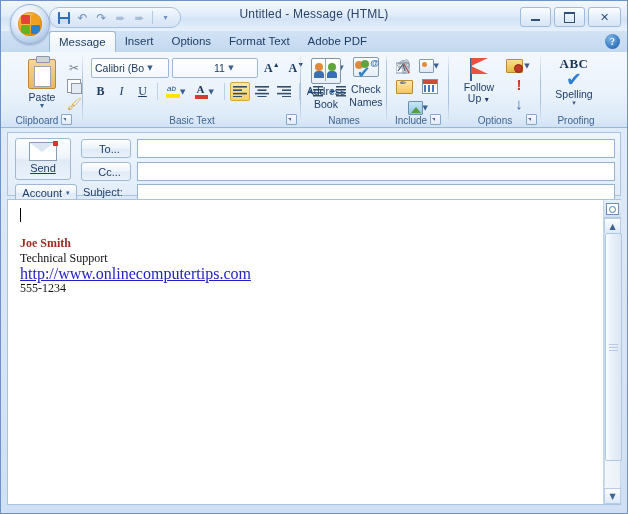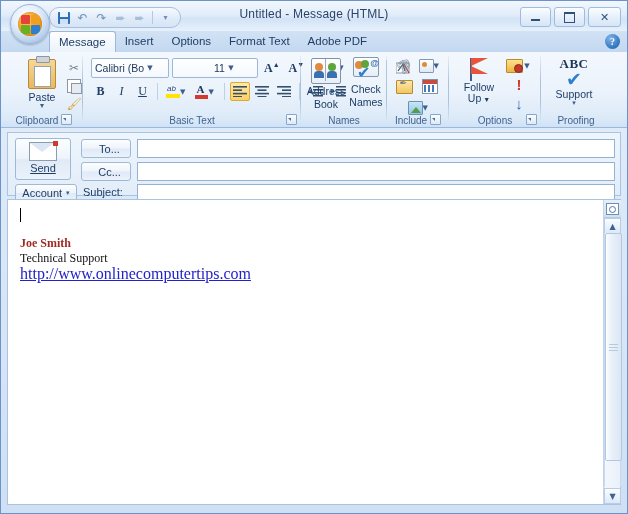--- a/index.html
+++ b/index.html
@@ -741,21 +741,21 @@
         <span>Options</span>
         <span class="gdialog" style="position:absolute; right:4px; bottom:1px;"></span>
       </div>
       <div class="gsep" style="right:0;"></div>
     </div>
 
     <div class="rgroup" style="left:540px; width:70px;">
       <div class="spellbig">
         <div class="abc"><span>ABC</span></div>
         <div class="bigcheck">✔</div>
-        <div class="lbl" style="font-size:10.5px;color:#1f3e66;margin-top:2px;">Support</div>
+        <div class="lbl" style="font-size:10.5px;color:#1f3e66;margin-top:2px;">Spelling</div>
         <div style="font-size:7px;color:#3a5f8e;line-height:6px;">▾</div>
       </div>
       <div class="glabel">Proofing</div>
     </div>
   </div>
 
   <div class="hdrarea">
     <div class="sendbtn">
       <div class="send-ico"></div>
       <div class="send-lbl">Send</div>
@@ -774,20 +774,21 @@
     <input class="inp inp-subj" type="text" value="" style="">
   </div>
 
   <div class="bodywrap">
     <div class="bodytext">
       <div class="caret-line"></div>
       <div class="sig">
         <div class="sig-name">Joe Smith</div>
         <div class="sig-line">Technical Support</div>
         <a class="sig-link" href="#">http://www.onlinecomputertips.com</a>
+        <div class="sig-line">555-1234</div>
       </div>
     </div>
 
     <div class="vscroll">
       <div class="sb-ico">
           <span class="gl"></span>
         </div>
       <div class="sb-arrow">▲</div>
       <div class="sb-track">
         <div class="sb-thumb">

